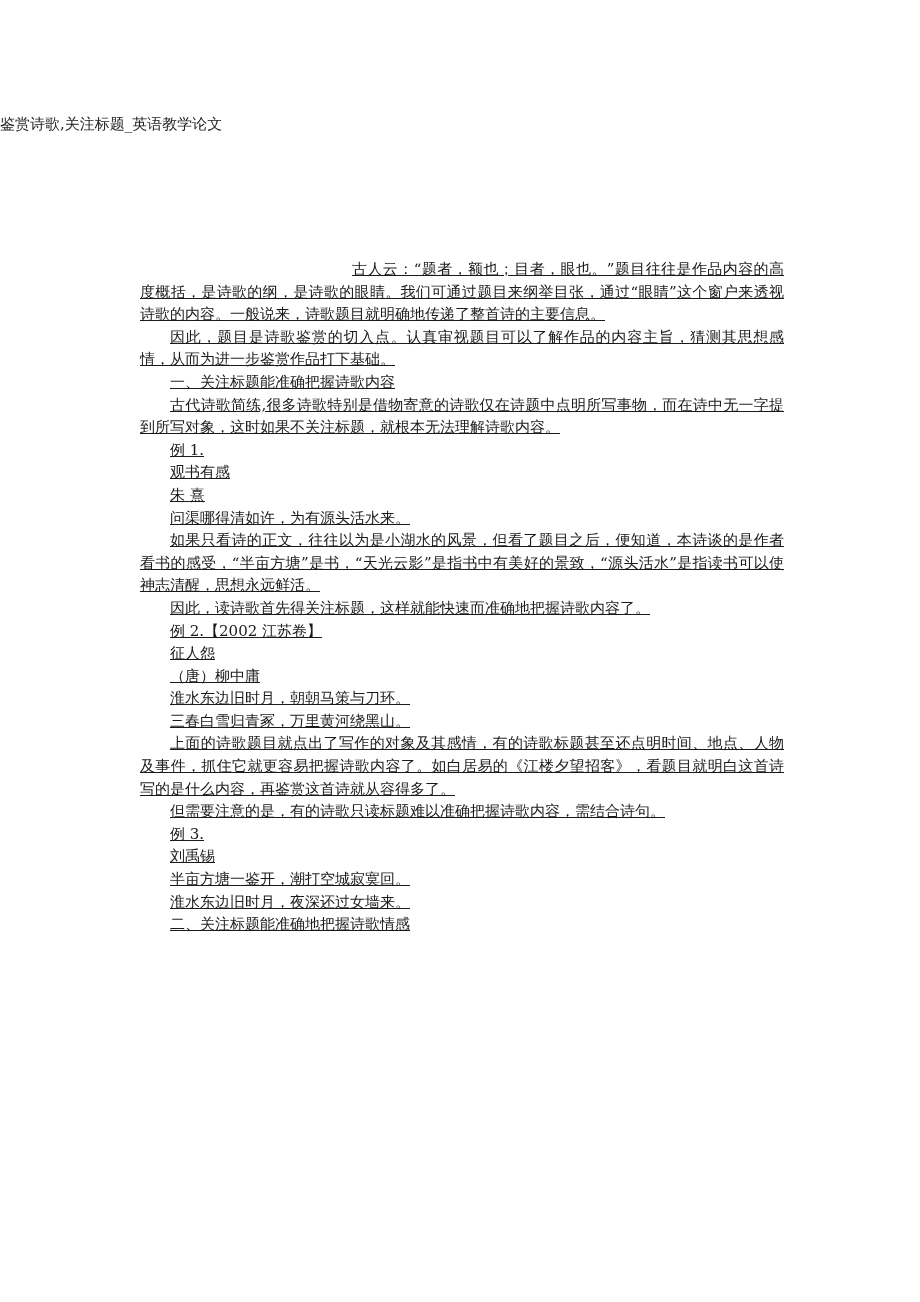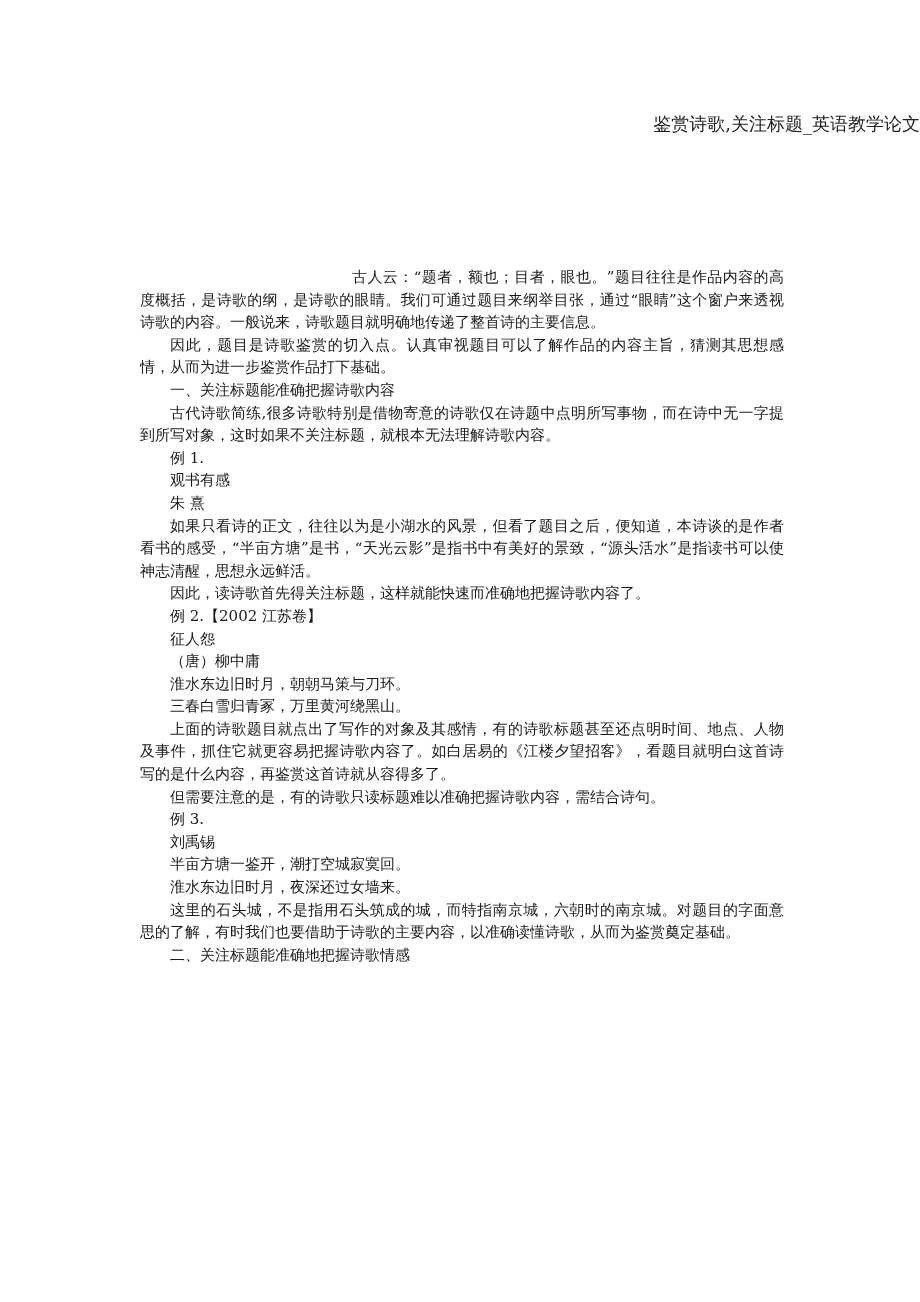--- a/index.html
+++ b/index.html
@@ -1,46 +1,46 @@
 <!DOCTYPE html>
 <html><head>
 <meta charset="utf-8">
 <style>
   html, body { margin: 0; padding: 0; background: #ffffff; }
   body { width: 920px; height: 1302px; position: relative; overflow: hidden;
          font-family: "DejaVu Serif", "Liberation Serif", serif; color: #1a1a1a; }
-  .title { position: absolute; top: 112px; left: 0; width: 920px; text-align: right;
-           font-size: 18px; line-height: 24px; color: #222; }
-  .body { position: absolute; top: 266px; left: 140px; width: 644px;
-          font-size: 15px; line-height: 22.6px; text-align: justify; }
+  .title { position: absolute; top: 112px; left: 0; width: 920px; text-align: left;
+           font-size: 15px; line-height: 24px; color: #222; }
+  .body { position: absolute; top: 258px; left: 140px; width: 644px;
+          font-size: 15px; line-height: 22.6px; text-align: justify; text-decoration: underline; }
   .p { margin: 0; text-indent: 2em; }
   .p.first { text-indent: 212px; }
   .p.noind { text-indent: 2em; }
 </style>
 </head>
 <body>
 
 <div class="title">鉴赏诗歌,关注标题_英语教学论文</div>
 
 <div class="body">
   <p class="p first">古人云：“题者，额也；目者，眼也。”题目往往是作品内容的高度概括，是诗歌的纲，是诗歌的眼睛。我们可通过题目来纲举目张，通过“眼睛”这个窗户来透视诗歌的内容。一般说来，诗歌题目就明确地传递了整首诗的主要信息。</p>
   <p class="p">因此，题目是诗歌鉴赏的切入点。认真审视题目可以了解作品的内容主旨，猜测其思想感情，从而为进一步鉴赏作品打下基础。</p>
   <p class="p">一、关注标题能准确把握诗歌内容</p>
   <p class="p">古代诗歌简练,很多诗歌特别是借物寄意的诗歌仅在诗题中点明所写事物，而在诗中无一字提到所写对象，这时如果不关注标题，就根本无法理解诗歌内容。</p>
   <p class="p">例 1.</p>
   <p class="p">观书有感</p>
   <p class="p">朱 熹</p>
+  <p class="p">问渠哪得清如许，为有源头活水来。</p>
   <p class="p">如果只看诗的正文，往往以为是小湖水的风景，但看了题目之后，便知道，本诗谈的是作者看书的感受，“半亩方塘”是书，“天光云影”是指书中有美好的景致，“源头活水”是指读书可以使神志清醒，思想永远鲜活。</p>
   <p class="p">因此，读诗歌首先得关注标题，这样就能快速而准确地把握诗歌内容了。</p>
   <p class="p">例 2.【2002 江苏卷】</p>
   <p class="p">征人怨</p>
   <p class="p">（唐）柳中庸</p>
   <p class="p">淮水东边旧时月，朝朝马策与刀环。</p>
   <p class="p">三春白雪归青冢，万里黄河绕黑山。</p>
   <p class="p">上面的诗歌题目就点出了写作的对象及其感情，有的诗歌标题甚至还点明时间、地点、人物及事件，抓住它就更容易把握诗歌内容了。如白居易的《江楼夕望招客》，看题目就明白这首诗写的是什么内容，再鉴赏这首诗就从容得多了。</p>
   <p class="p">但需要注意的是，有的诗歌只读标题难以准确把握诗歌内容，需结合诗句。</p>
   <p class="p">例 3.</p>
   <p class="p">刘禹锡</p>
   <p class="p">半亩方塘一鉴开，潮打空城寂寞回。</p>
   <p class="p">淮水东边旧时月，夜深还过女墙来。</p>
-  <p class="p">这里的石头城，不是指用石头筑成的城，而特指南京城，六朝时的南京城。对题目的字面意思的了解，有时我们也要借助于诗歌的主要内容，以准确读懂诗歌，从而为鉴赏奠定基础。</p>
   <p class="p">二、关注标题能准确地把握诗歌情感</p>
 </div>
 
 </body></html>

